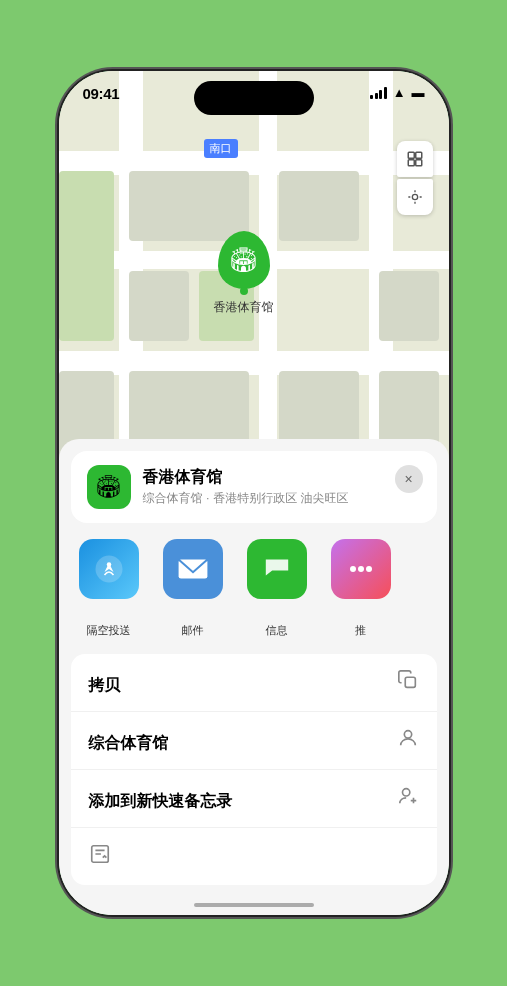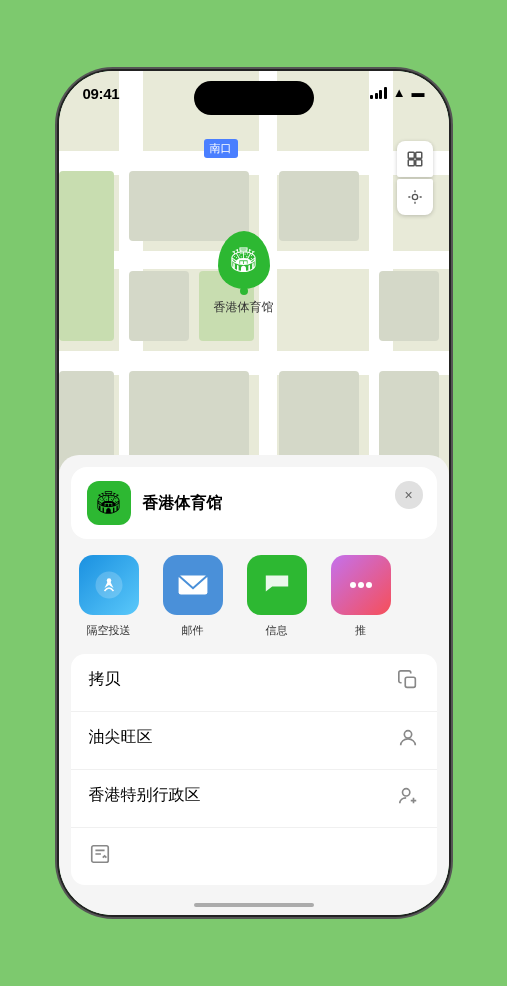--- a/index.html
+++ b/index.html
@@ -262,21 +262,21 @@
       align-items: center;
       padding: 16px 16px 8px;
       gap: 16px;
       overflow: hidden;
     }
 
     .share-item {
       display: flex;
       flex-direction: column;
       align-items: center;
-      gap: 8px;
+      gap: 24px;
       min-width: 68px;
     }
 
     .share-icon-box {
       width: 60px;
       height: 60px;
       border-radius: 14px;
       display: flex;
       align-items: center;
       justify-content: center;
@@ -332,24 +332,25 @@
     
     .action-list {
       background: #fff;
       margin: 8px 12px 0;
       border-radius: 14px;
       overflow: hidden;
     }
 
     .action-item {
       display: flex;
-      align-items: flex-start;
+      align-items: flex-end;
       justify-content: space-between;
       padding: 15px 18px;
       border-bottom: 1px solid #f0f0f0;
+      font-weight: bold;
     }
 
     .action-item:last-child {
       border-bottom: none;
     }
 
     .action-text {
       font-size: 16px;
       color: #000;
     }
@@ -467,20 +468,21 @@
         <div class="stadium-name">香港体育馆</div>
       </div>
     </div>
 
     <div class="bottom-sheet">
 
       <div class="location-card">
         <div class="location-icon">🏟</div>
         <div class="location-info">
           <div class="location-name">香港体育馆</div>
+          <div class="location-desc">综合体育馆 · 香港特别行政区 油尖旺区</div>
         </div>
         <div class="close-btn">×</div>
       </div>
 
       <div class="share-row">
 
         <div class="share-item">
           <div class="share-icon-box airdrop">
             <svg width="30" height="30" viewBox="0 0 40 40" fill="none">
               <circle cx="20" cy="20" r="18" fill="rgba(255,255,255,0.2)"></circle>
@@ -532,31 +534,31 @@
           <span class="action-text">拷贝</span>
           <span class="action-icon">
             <svg width="22" height="22" viewBox="0 0 24 24" fill="none" stroke="#888" stroke-width="1.8">
               <rect x="9" y="9" width="11" height="11" rx="2"></rect>
               <path d="M5 15H4a2 2 0 01-2-2V4a2 2 0 012-2h9a2 2 0 012 2v1"></path>
             </svg>
           </span>
         </div>
 
         <div class="action-item">
-          <span class="action-text">油尖旺区</span>
+          <span class="action-text">综合体育馆</span>
           <span class="action-icon">
             <svg width="22" height="22" viewBox="0 0 24 24" fill="none" stroke="#888" stroke-width="1.8">
               <circle cx="12" cy="8" r="4"></circle>
               <path d="M4 20c0-4 3.6-7 8-7s8 3 8 7"></path>
             </svg>
           </span>
         </div>
 
         <div class="action-item">
-          <span class="action-text">香港特别行政区</span>
+          <span class="action-text">添加到新快速备忘录</span>
           <span class="action-icon">
             <svg width="22" height="22" viewBox="0 0 24 24" fill="none" stroke="#888" stroke-width="1.8">
               <circle cx="10" cy="8" r="4"></circle>
               <path d="M3 20c0-3.5 3-6 7-6"></path>
               <path d="M18 14v6M15 17h6"></path>
             </svg>
           </span>
         </div>
 
         <div class="action-item">

